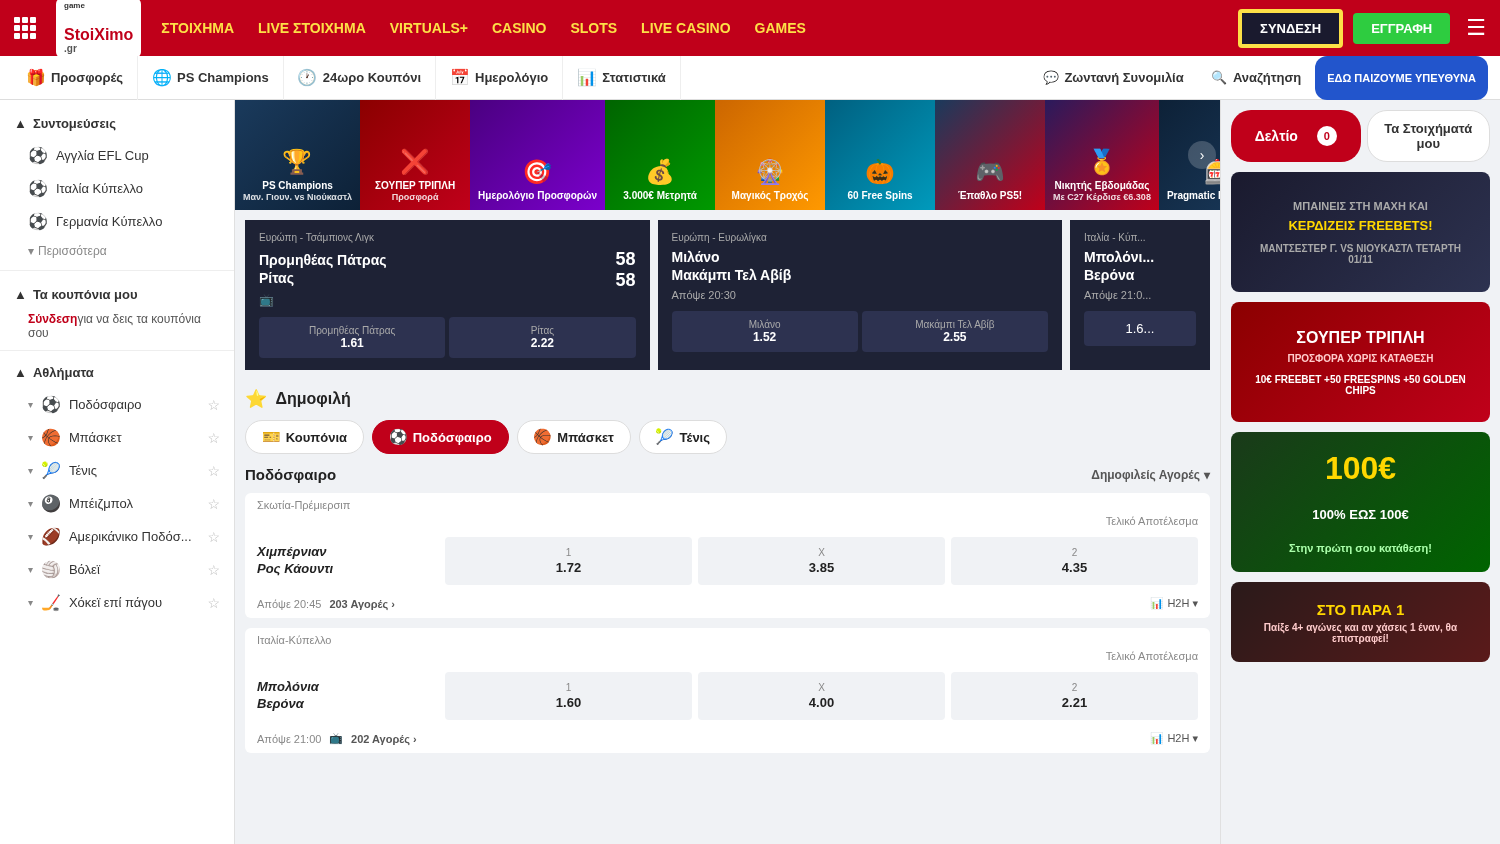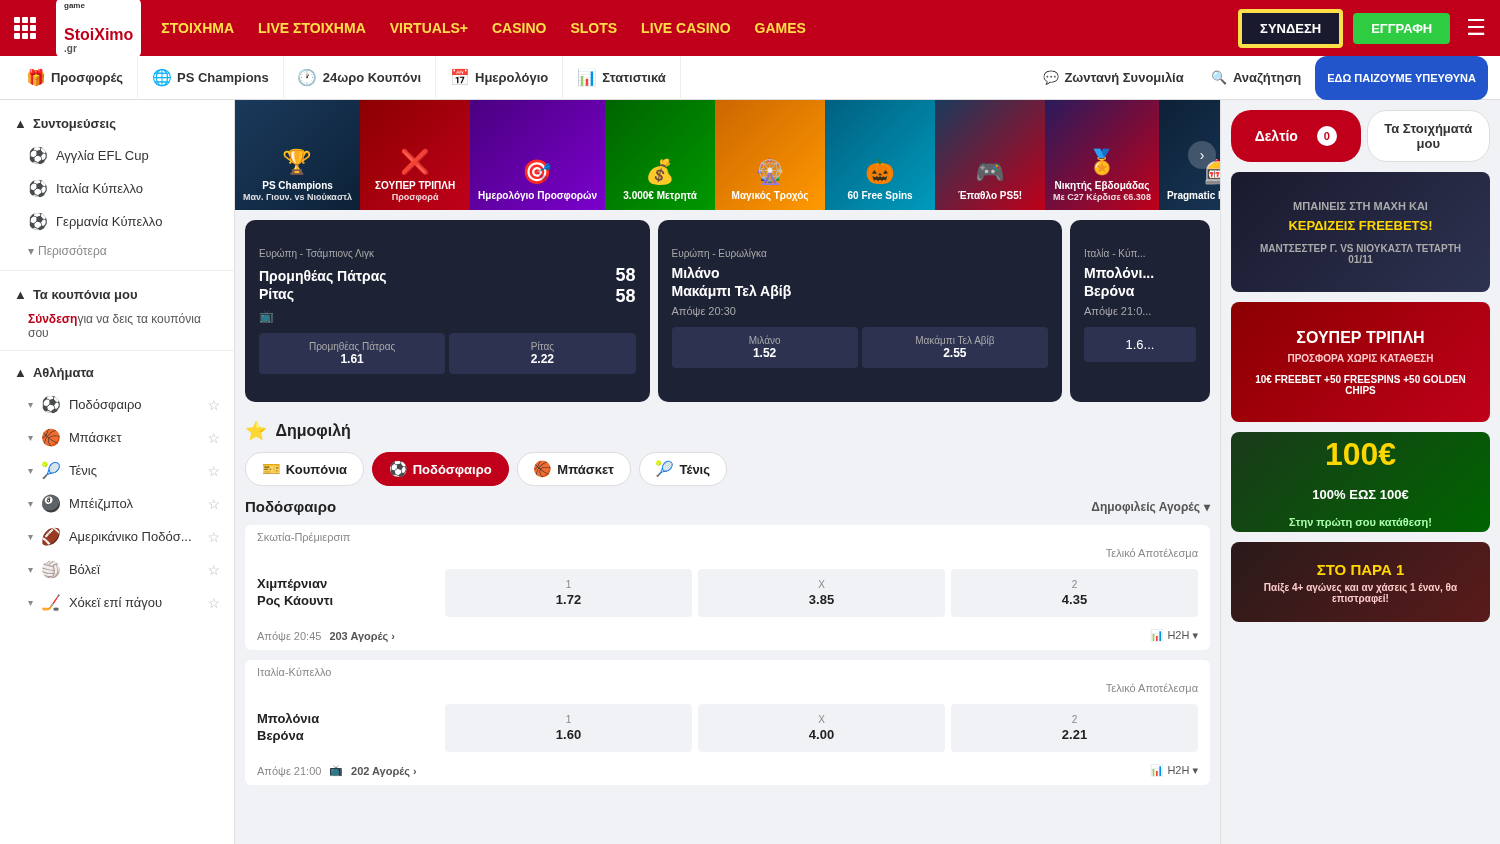--- a/index.html
+++ b/index.html
@@ -255,25 +255,25 @@
 
     
     .featured-section {
       display: flex;
       gap: 8px;
       padding: 10px 10px 8px;
       background: #f0f2f5;
     }
     .featured-card {
       background: #1e2235;
-      border-radius: 10px;
+      border-radius: 0;
       color: white;
       flex: 1;
       min-width: 0;
-      padding: 28px 14px;
+      padding: 12px 14px;
       cursor: pointer;
     }
     .feat-league { font-size: 10px; color: #aaa; margin-bottom: 6px; }
     .feat-teams { font-weight: 700; font-size: 14px; margin-bottom: 2px; }
     .feat-score-num { color: white; font-weight: 700; font-size: 18px; }
     .feat-row { display: flex; justify-content: space-between; align-items: center; margin-bottom: 2px; }
     .feat-odds-row {
       display: flex;
       gap: 4px;
       margin-top: 10px;
@@ -361,21 +361,21 @@
       align-items: center;
       gap: 8px;
       padding: 6px 12px;
     }
     .match-teams {
       flex: 0 0 180px;
       font-size: 13px;
       font-weight: 600;
       color: #222;
     }
-    .match-team { margin-bottom: 2px; }
+    .match-team { margin-bottom: 2px; font-style: italic; }
     .odds-group {
       display: flex;
       flex: 1;
       gap: 6px;
     }
     .odd-button {
       flex: 1;
       background: #f0f2f5;
       border: none;
       border-radius: 4px;
@@ -490,26 +490,26 @@
       justify-content: center;
       align-items: center;
       gap: 6px;
     }
     .right-banner-3 {
       background: linear-gradient(135deg, #1a3a1a, #006400);
       padding: 16px;
       color: white;
       font-weight: 700;
       text-align: center;
-      height: 100px;
+      height: 140px;
       display: flex;
       flex-direction: column;
       justify-content: center;
       align-items: center;
-      gap: 14px;
+      gap: 20px;
     }
     .right-banner-4 {
       background: linear-gradient(135deg, #2a1a1a, #5a1a1a);
       padding: 16px;
       color: white;
       font-weight: 700;
       text-align: center;
       height: 80px;
       display: flex;
       flex-direction: column;

